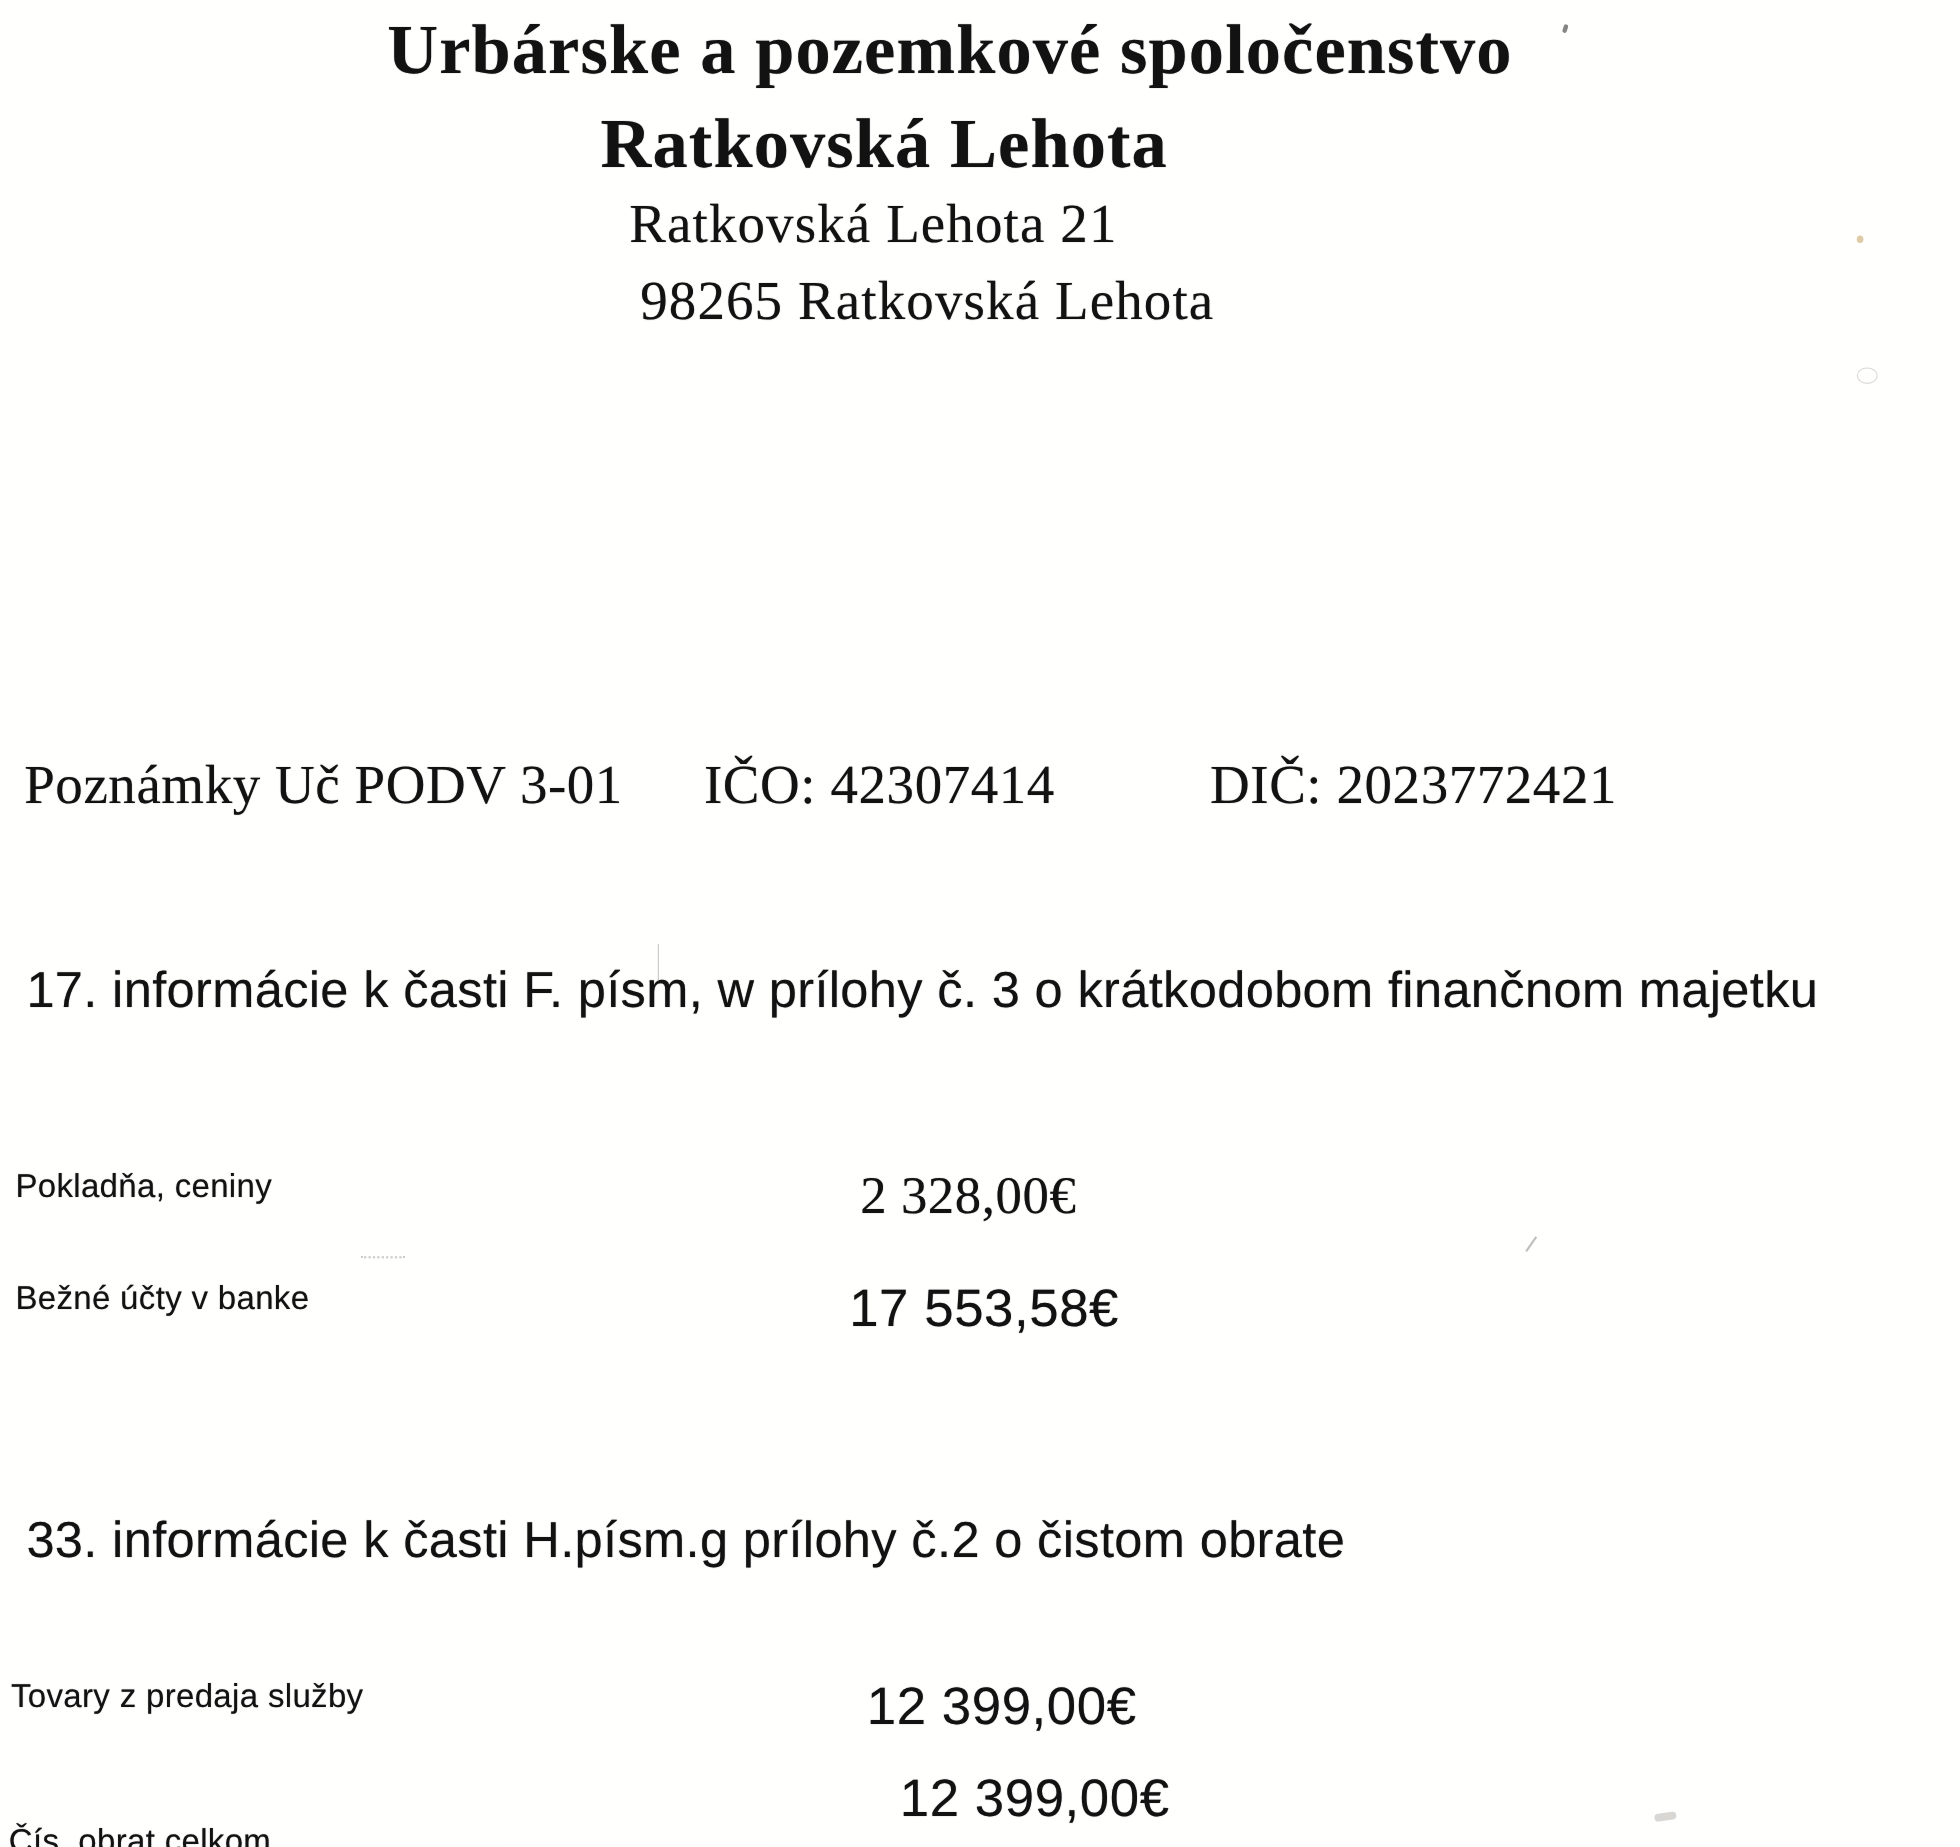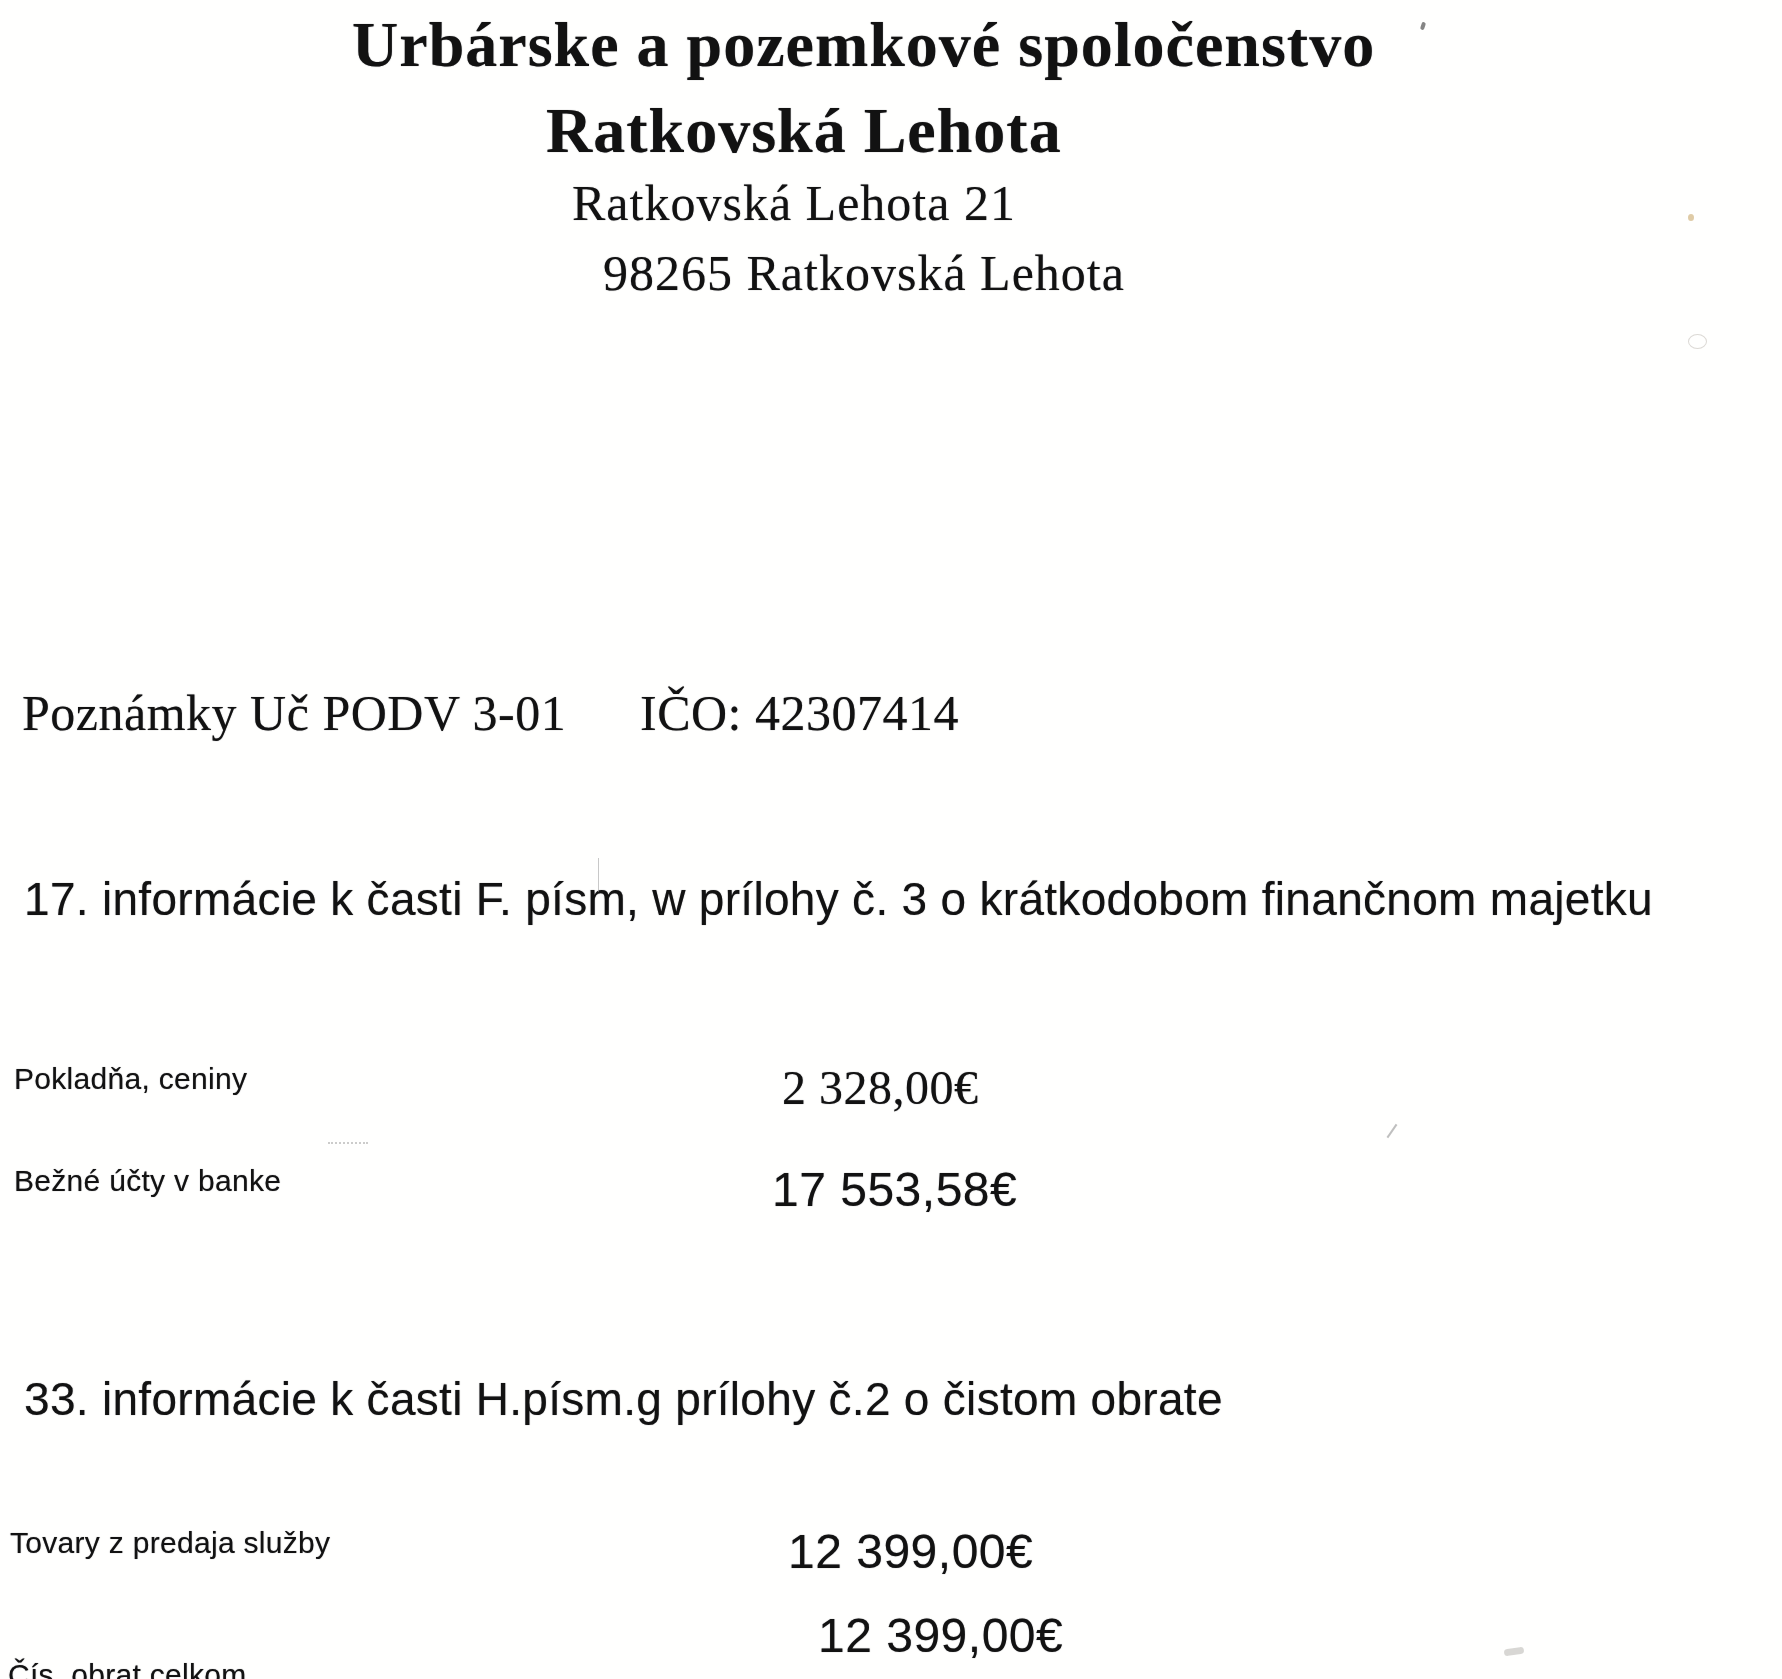--- a/index.html
+++ b/index.html
@@ -74,26 +74,27 @@
 <body>
 
 <div class="page">
 
   <div class="abs ink title-line" style="left:352px; top:8px;">Urbárske a pozemkové spoločenstvo</div>
 
   <div class="abs ink title-line" style="left:546px; top:94px;">Ratkovská Lehota</div>
 
   <div class="abs ink addr-line" style="left:572px; top:174px;">Ratkovská Lehota 21</div>
 
-  <div class="abs ink addr-line" style="left:582px; top:244px;margin-left:21px;">98265 Ratkovská Lehota</div>
+  <div class="abs ink addr-line" style="left:582px; top:244px;">98265 Ratkovská Lehota</div>
 
   <div class="abs ink meta-text" style="left:22px; top:684px;">Poznámky Uč PODV 3-01</div>
 
   <div class="abs ink meta-text" style="left:640px; top:684px;">IČO: 42307414</div>
 
+  <div class="abs ink meta-text" style="left:1100px; top:684px;">DIČ: 2023772421</div>
 
   <div class="abs ink sans section-heading" style="left:24px; top:872px;">17. informácie k časti F. písm, w prílohy č. 3 o krátkodobom finančnom majetku</div>
 
   <div>
     <div class="abs ink sans item-label" style="left:14px; top:1062px;">Pokladňa, ceniny</div>
     <div class="abs ink sans item-value" style="left:782px; top:1060px;font-family:Liberation Serif, serif;">2 328,00€</div>
 
     <div class="abs ink sans item-label" style="left:14px; top:1164px;">Bežné účty v banke</div>
     <div class="abs ink sans item-value" style="left:772px; top:1162px;">17 553,58€</div>
   </div>

